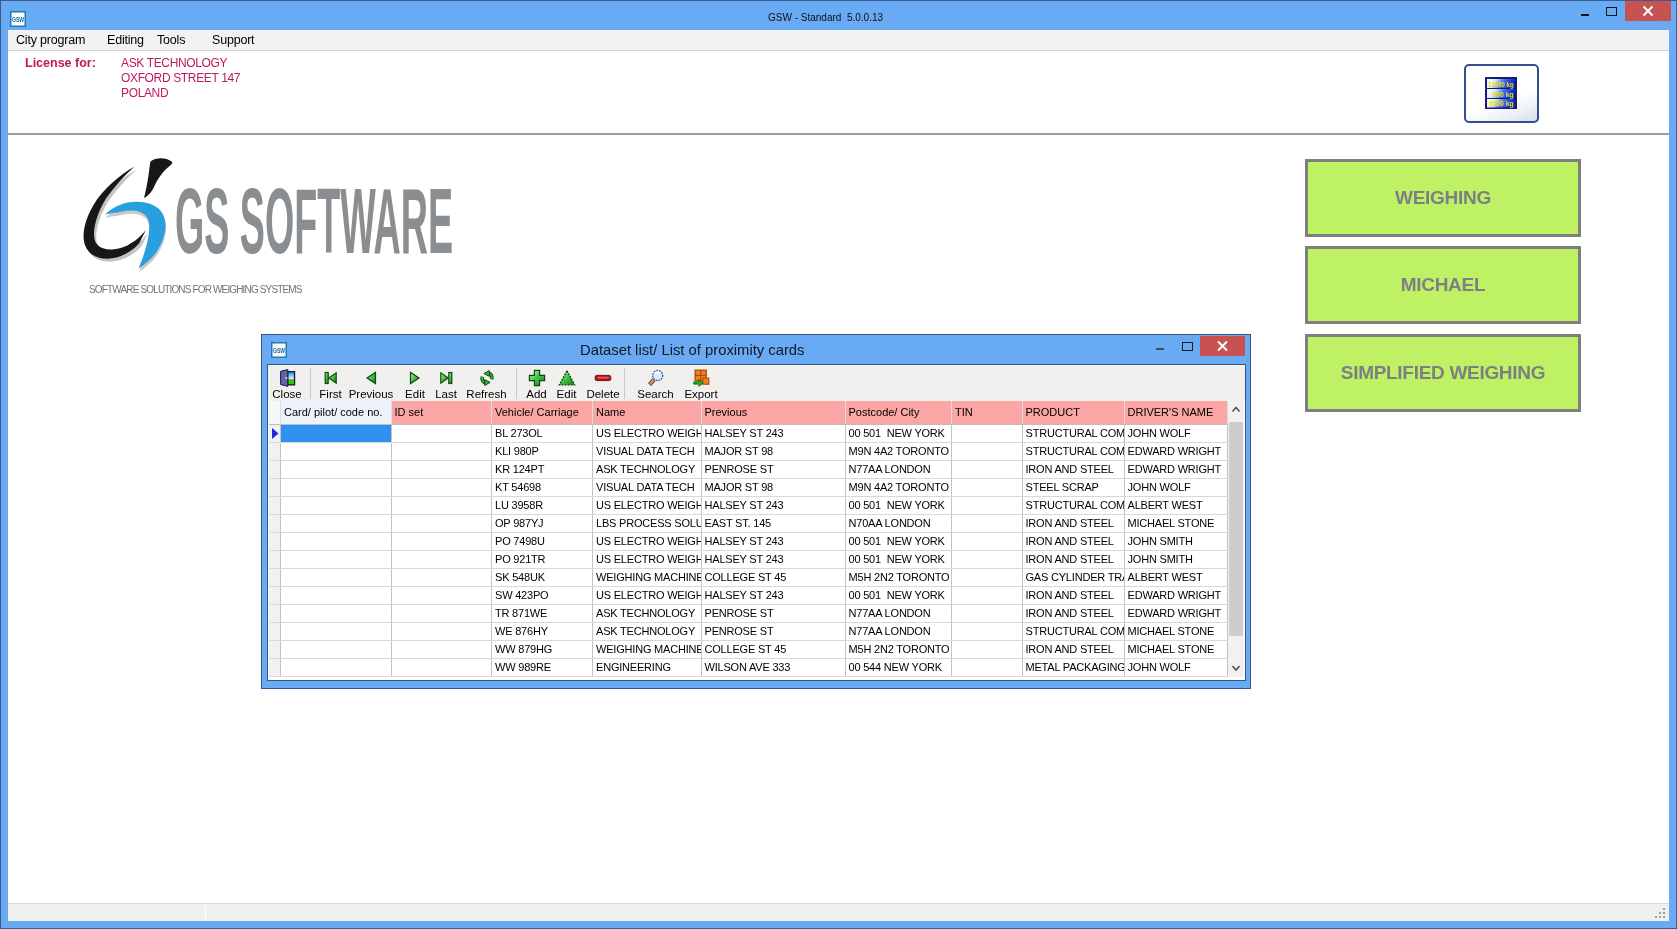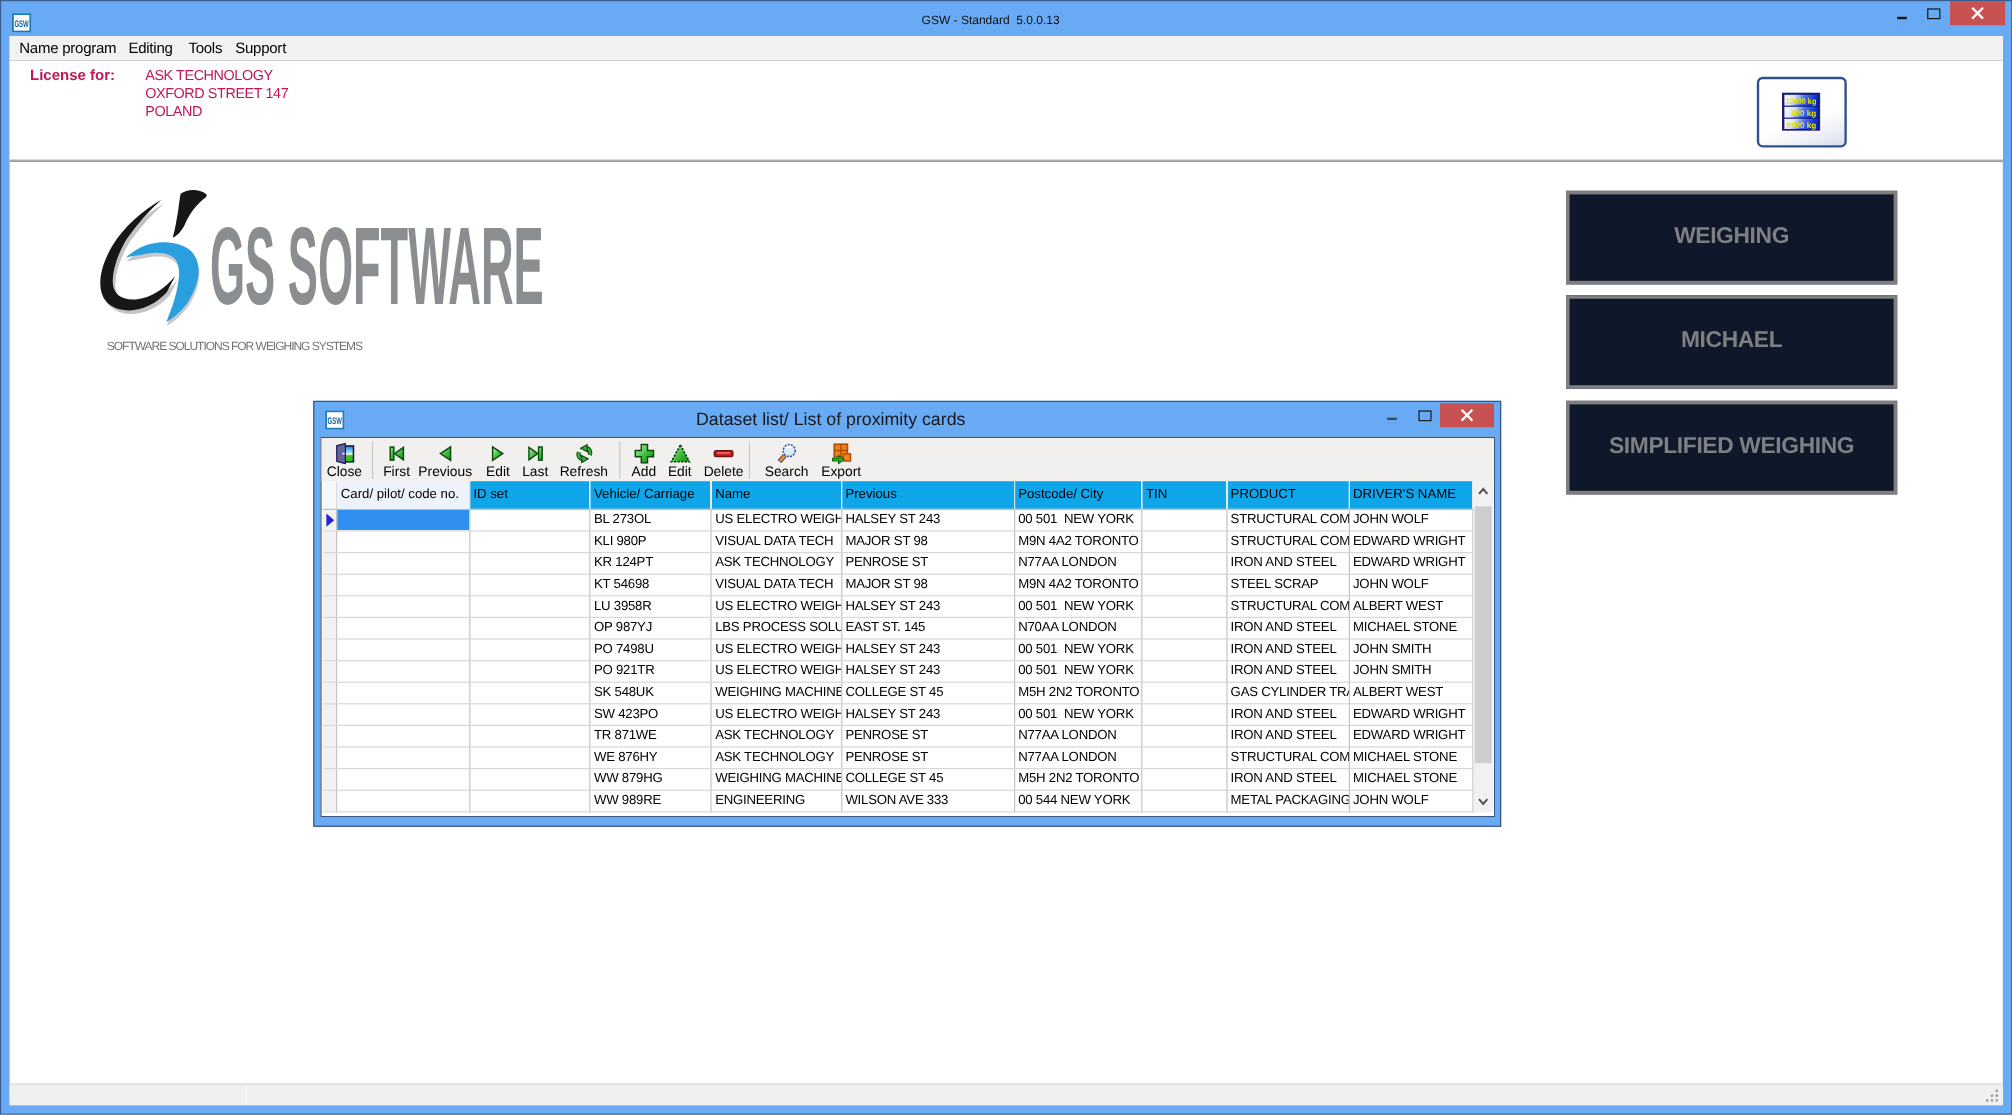--- a/index.html
+++ b/index.html
@@ -4,33 +4,33 @@
 html,body{width:1677px;height:929px;overflow:hidden;font-family:"Liberation Sans",sans-serif;position:relative;background:#fff}
 .a{position:absolute}
 #frame{left:0;top:0;width:1677px;height:929px;background:#68aaf3;border:1px solid #3a5d90}
 #client{left:8px;top:30px;width:1661px;height:891px;background:#fff}
 #titletxt{left:768px;top:12px;font-size:10px;color:#101010;white-space:pre}
 #menubar{left:8px;top:30px;width:1661px;height:20.5px;background:#f2f2f2;border-bottom:1px solid #cfcfcf}
 .mi{position:absolute;top:2px;font-size:12.5px;letter-spacing:-0.2px;color:#000}
 #license{left:8px;top:51px;width:1661px;height:83px;background:#fff;border-bottom:1px solid #9d9d9d}
 .lic{position:absolute;font-size:13px;color:#be185d}
 #statusbar{left:8px;top:903px;width:1661px;height:18px;background:#f0f0f0;border-top:1px solid #d8d8d8}
-.btn3{position:absolute;left:1305px;width:276px;height:78px;background:#0f172a;border:3px solid #7f7f7f;color:#7d8083;font-weight:bold;font-size:19px;letter-spacing:-0.3px;text-align:center;font-family:"Liberation Sans",sans-serif}
+.btn3{position:absolute;left:1305px;width:276px;height:78px;background:#bef264;border:3px solid #7f7f7f;color:#7d8083;font-weight:bold;font-size:19px;letter-spacing:-0.3px;text-align:center;font-family:"Liberation Sans",sans-serif}
 .btn3 span{position:absolute;left:0;right:0;top:50%;transform:translateY(-52%)}
 #dlg{left:261px;top:334px;width:990px;height:355px;background:#68aaf3;border:1px solid #38567f}
 #dlgclient{left:266.5px;top:363.5px;width:979px;height:317.5px;background:#fff;border:1px solid #38567f}
 #dlgtitle{left:580px;top:341.5px;font-size:14.8px;color:#15181c}
 #toolbar{left:267.5px;top:364.5px;width:977px;height:36px;background:#f1f0ef}
 .tsep{position:absolute;top:368px;height:31px;width:1px;background:#c8c8c8}
 .tlab{position:absolute;top:387.5px;font-size:11.5px;color:#000;white-space:nowrap;transform:translateX(-50%)}
 .ticon{position:absolute;transform:translateX(-50%)}
 #grid{left:269px;top:401px;border-collapse:collapse;table-layout:fixed;font-size:11px;color:#000}
 #grid td{letter-spacing:-0.2px}
 #grid td,#grid th{overflow:hidden;white-space:pre;padding:0 0 0 3px;text-align:left;font-weight:normal;vertical-align:middle}
-#grid th{border-right:1px solid #d9dee5;border-bottom:1px solid #b9bfc7;background:#0ea5e9;height:23px;font-size:11px}
+#grid th{border-right:1px solid #d9dee5;border-bottom:1px solid #b9bfc7;background:#fca5a5;height:23px;font-size:11px}
 #grid td{border-right:1px solid #c3c3c3;border-bottom:1px solid #d8d8d8;background:#fff;height:18px}
 #grid td.ind{background:#f1f1f1;border-right:1px solid #c3c3c3;padding:0}
 #grid th.ind{background:#f6f7f9}
 #grid td.sel{background:#3090f0}
 .hdrfirst{background:#eef3fb !important}
 #vscroll{left:1227.5px;top:401px;width:16px;height:276px;background:#f1f1f1}
 #vthumb{left:1228.5px;top:422px;width:14px;height:214px;background:#cdcdcd}
 .grip{position:absolute;width:2px;height:2px;background:#9d9d9d}
 </style></head><body>
 <div class="a" id="frame"></div>
@@ -40,24 +40,24 @@
 <rect x="0.75" y="0.75" width="14.5" height="14.5" fill="#fdfdfb" stroke="#1d7ab8" stroke-width="1.5"></rect>
 <text x="8" y="11.2" font-family="Liberation Sans" font-size="8" font-weight="bold" fill="#1565a8" text-anchor="middle" textLength="12" lengthAdjust="spacingAndGlyphs">GSW</text>
 </svg>
 <div class="a" style="left:1581px;top:13.5px;width:8px;height:2.5px;background:#151515"></div>
 <div class="a" style="left:1606px;top:7px;width:11px;height:9px;border:1.6px solid #151515"></div>
 <div class="a" style="left:1624.5px;top:0.5px;width:46px;height:20px;background:#c85252">
 <svg width="46" height="20">
       <path d="M18.5 5.5 L27.5 14.5 M27.5 5.5 L18.5 14.5" stroke="#fff" stroke-width="1.9"></path>
     </svg></div>
 <div class="a" id="menubar"></div>
-<div class="mi" style="left:16px;top:33px">Name program</div>
+<div class="mi" style="left:16px;top:33px">City program</div>
 <div class="mi" style="left:107px;top:33px">Editing</div>
 <div class="mi" style="left:157px;top:33px">Tools</div>
-<div class="mi" style="left:196px;top:33px">Support</div>
+<div class="mi" style="left:212px;top:33px">Support</div>
 <div class="a" id="license"></div>
 <div class="lic" style="left:25px;top:56px;font-weight:bold;font-size:12.5px">License for:</div>
 <div class="lic" style="left:121px;top:56px;font-size:12px;letter-spacing:-0.35px;line-height:15px">ASK TECHNOLOGY<br>OXFORD STREET 147<br>POLAND</div>
 <div class="a" style="left:1464px;top:63.5px;width:75px;height:59px;border-radius:5px;border:2px solid #33508e;background:linear-gradient(160deg,#ffffff 60%,#f0f2f8 78%,#d8ddef 100%)"></div>
 <svg class="a" style="left:1485px;top:77px" width="32" height="32" viewBox="0 0 32 32">
 <defs>
 <linearGradient id="wrow" x1="0" y1="0" x2="1" y2="0.18">
 <stop offset="0" stop-color="#ffffff"></stop>
         <stop offset="0.32" stop-color="#dbe5fd"></stop>
         <stop offset="0.62" stop-color="#4a6ef0"></stop>

